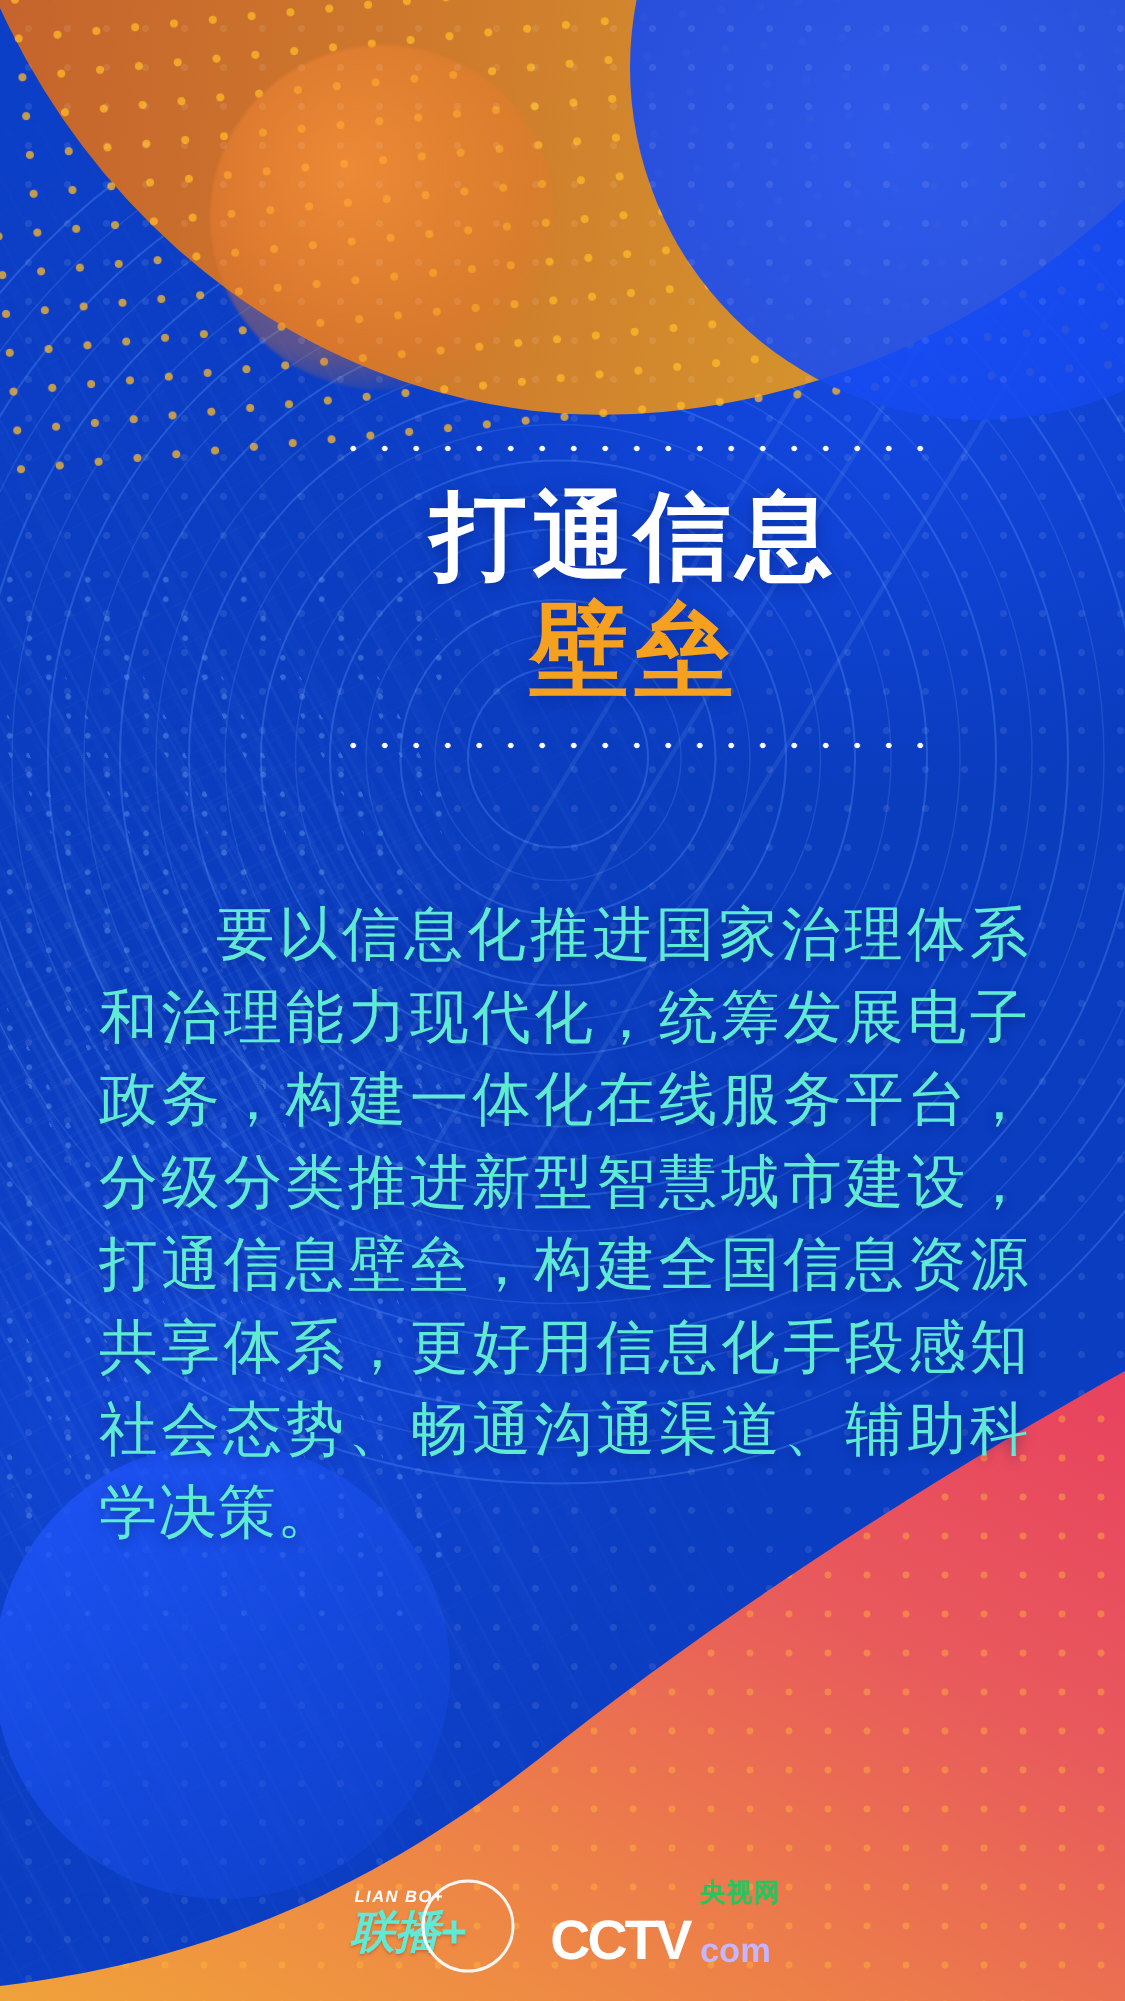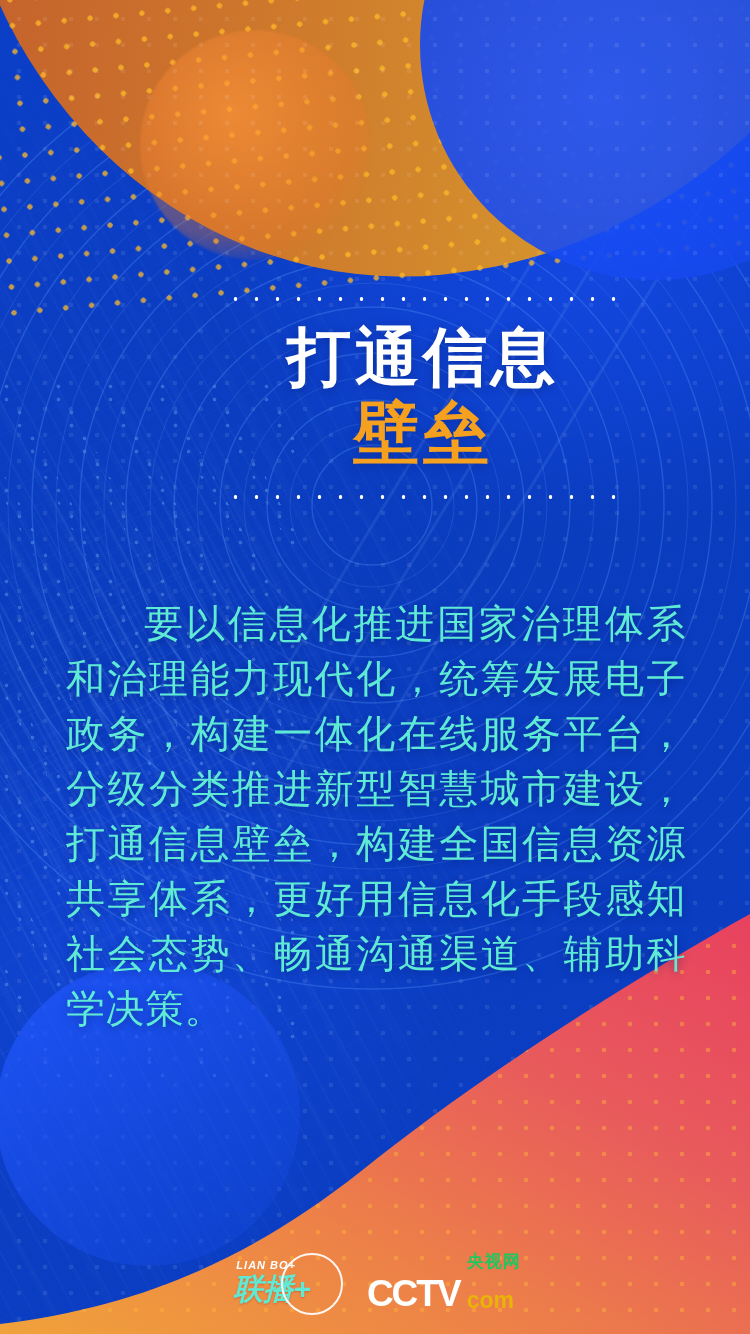--- a/index.html
+++ b/index.html
@@ -156,21 +156,21 @@
     font-style:italic;
     text-shadow:0 1px 2px rgba(150,40,40,.35);
   }
   .logo-cctv{display:flex;align-items:flex-end;gap:7px;}
   .cctv-word{
     font-size:37px;font-weight:700;color:#fff;letter-spacing:-2px;
     line-height:1;
   }
   .cctv-right{display:flex;flex-direction:column;align-items:flex-start;line-height:1;}
   .cctv-cn{font-size:17px;font-weight:700;color:#22c55e;letter-spacing:1px;}
-  .cctv-com{font-size:23px;font-weight:700;color:#eab308;letter-spacing:0px;margin-top:19px;}
+  .cctv-com{font-size:23px;font-weight:700;color:#c4b5fd;letter-spacing:0px;margin-top:19px;}
 </style>
 </head>
 <body>
 
 <div id="poster">
 
   <div class="blue-base"></div>
   <div class="circuit"></div>
   <div class="circuit2"></div>
   <div class="dots-tech"></div>

